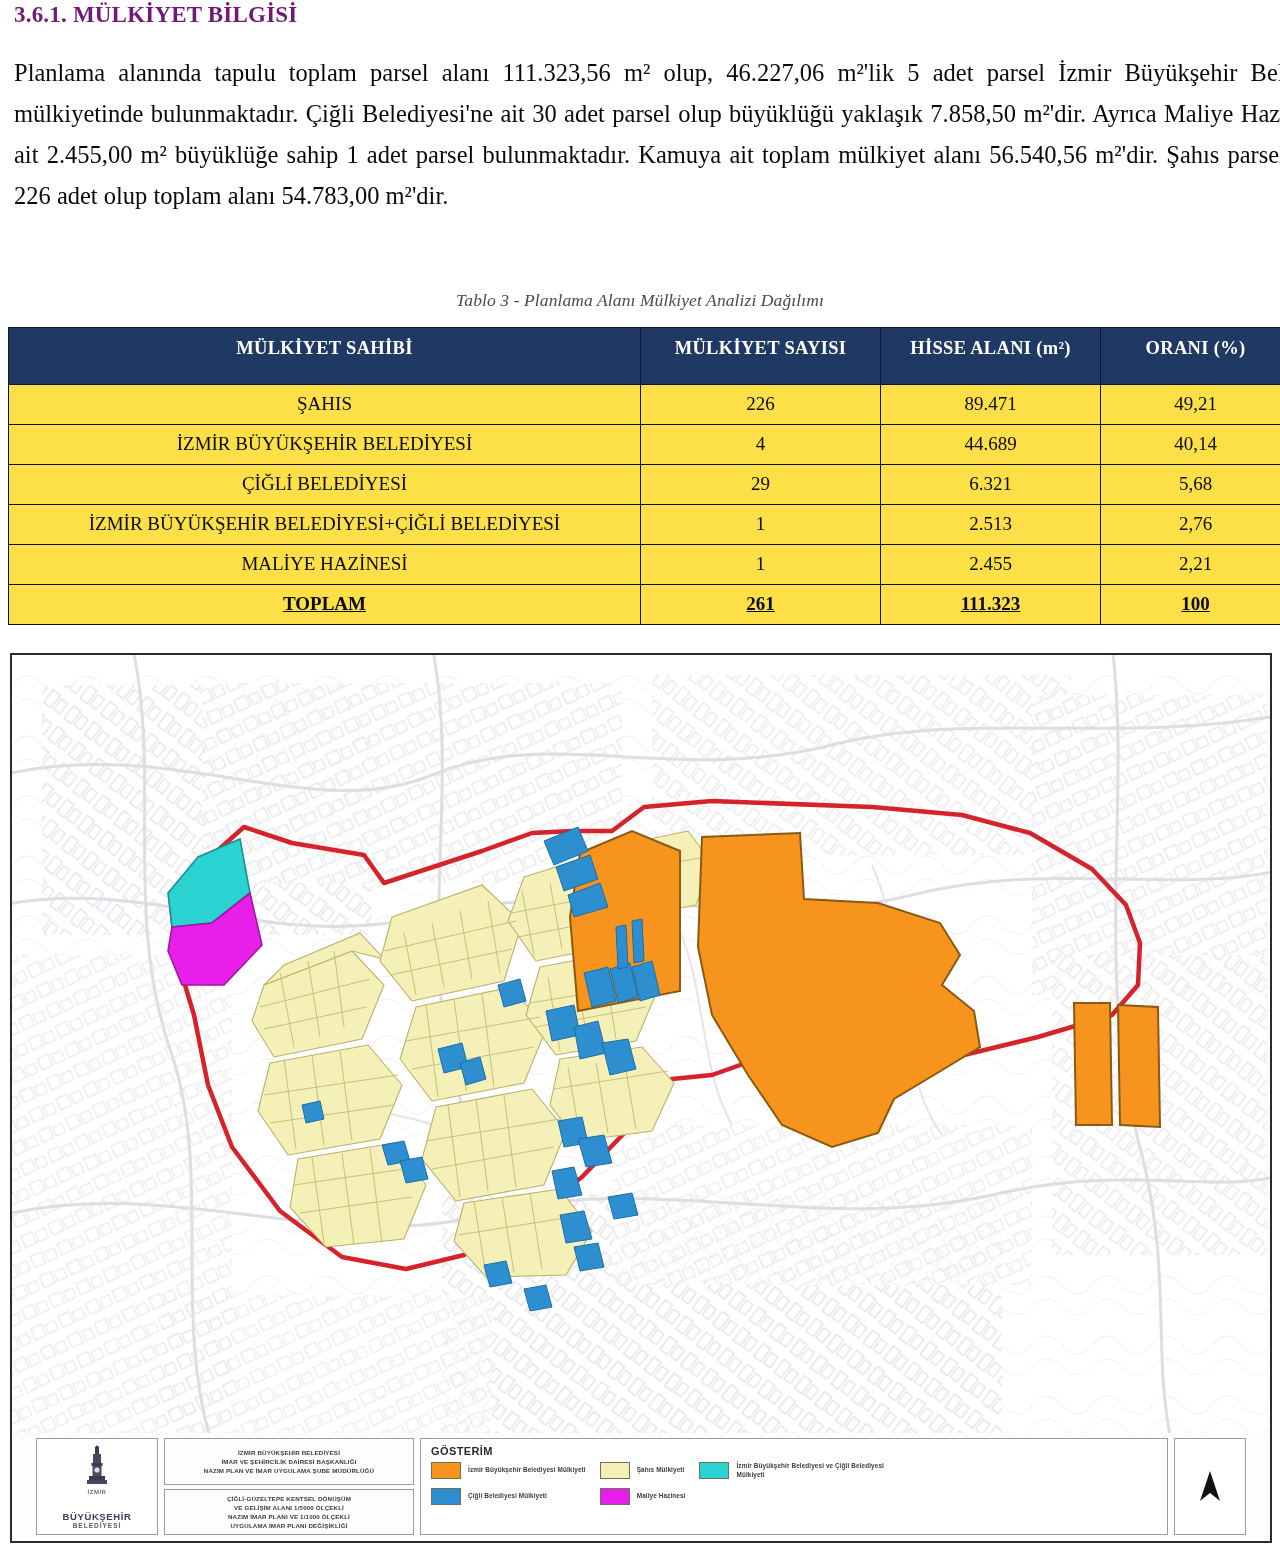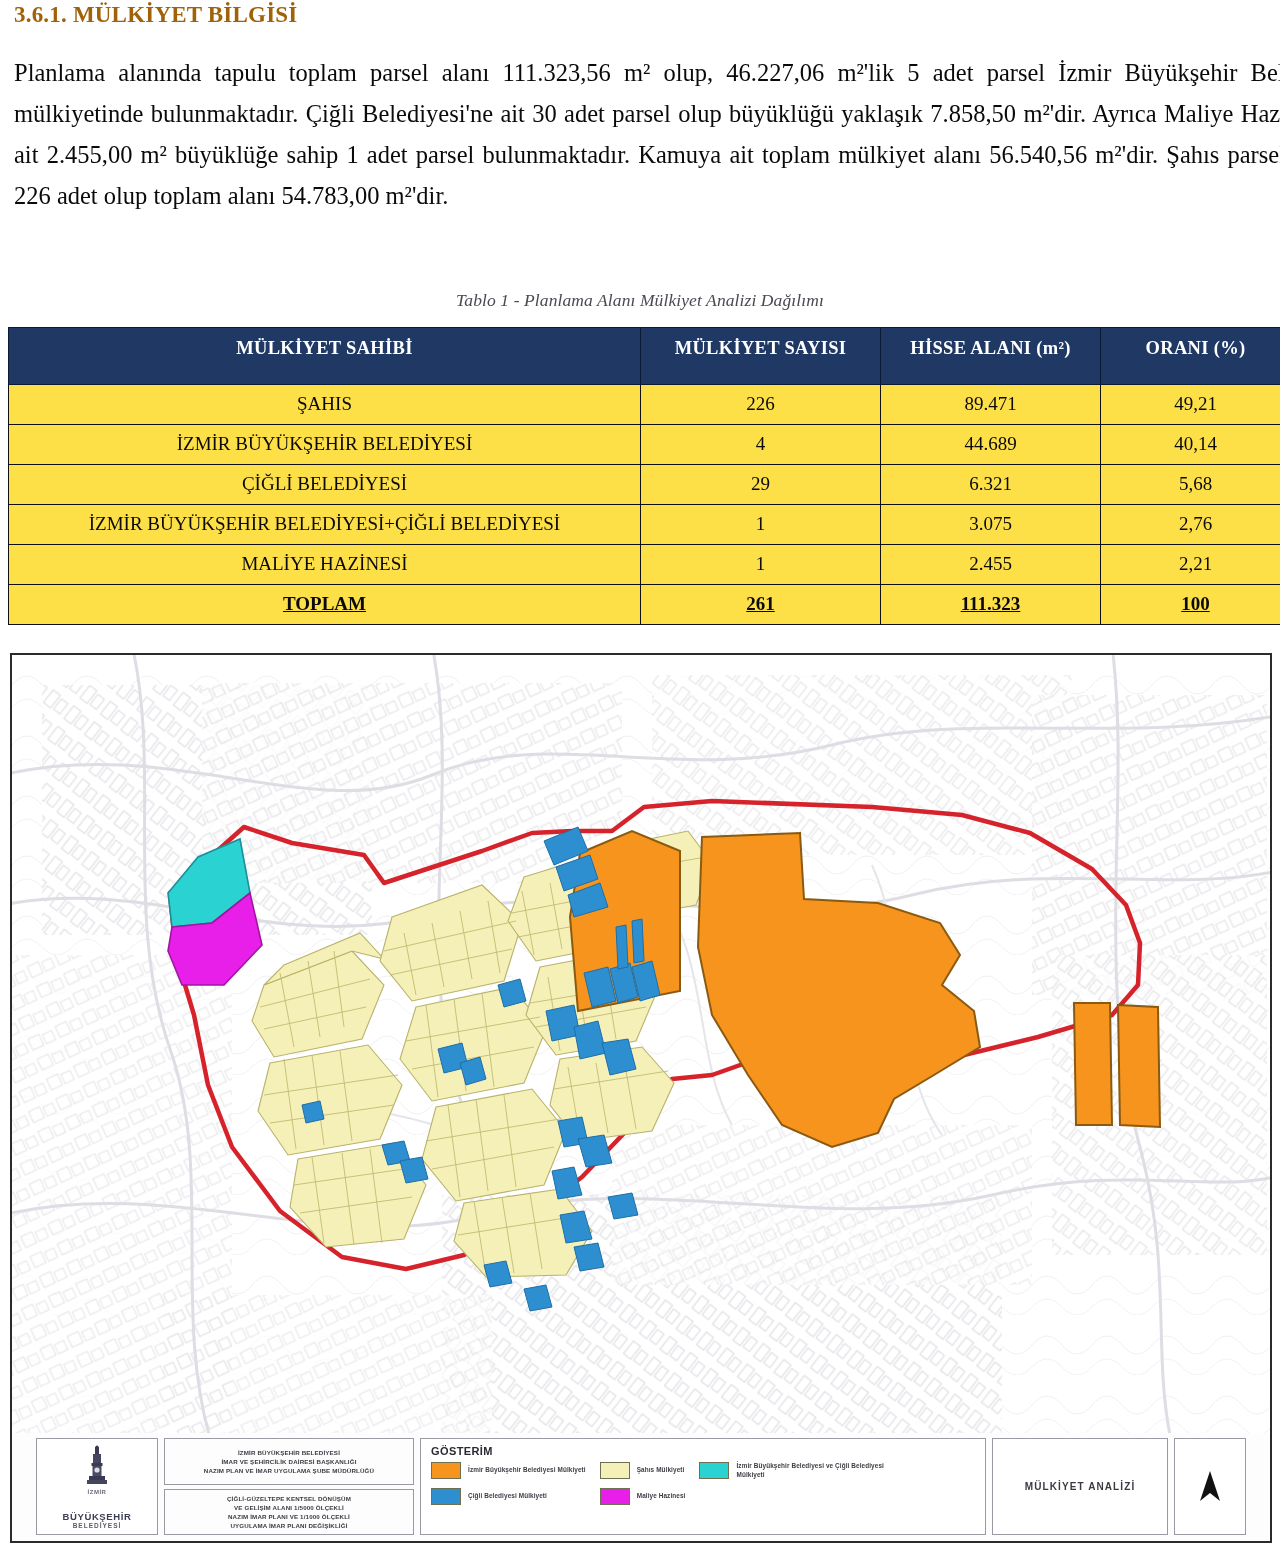--- a/index.html
+++ b/index.html
@@ -18,21 +18,21 @@
   }
 
   
   .section-heading {
     position: absolute;
     left: 14px;
     top: 2px;
     font-size: 23px;
     font-weight: 700;
     letter-spacing: 0.2px;
-    color: #a16207;
+    color: #701a75;
     white-space: nowrap;
   }
 
   
   .body-paragraph {
     position: absolute;
     left: 14px;
     top: 52px;
     width: 1340px;          
     font-size: 24.5px;
@@ -248,21 +248,21 @@
     filter: blur(0.3px);
   }
 </style>
 </head>
 <body>
 
 <div class="section-heading">3.6.1. MÜLKİYET BİLGİSİ</div>
 
 <div class="body-paragraph">Planlama alanında tapulu toplam parsel alanı 111.323,56 m² olup, 46.227,06 m²'lik 5 adet parsel İzmir Büyükşehir Belediyesi mülkiyetinde bulunmaktadır. Çiğli Belediyesi'ne ait 30 adet parsel olup büyüklüğü yaklaşık 7.858,50 m²'dir. Ayrıca Maliye Hazinesi'ne ait 2.455,00 m² büyüklüğe sahip 1 adet parsel bulunmaktadır.  Kamuya ait toplam mülkiyet alanı 56.540,56 m²'dir.  Şahıs parselleri ise 226 adet olup toplam alanı 54.783,00 m²'dir.</div>
 
-<div class="table-caption">Tablo 1 - Planlama Alanı Mülkiyet Analizi Dağılımı</div>
+<div class="table-caption">Tablo 3 - Planlama Alanı Mülkiyet Analizi Dağılımı</div>
 
 <div class="table-wrap">
   <table class="ownership">
     <colgroup>
       <col class="c-owner">
         <col class="c-count">
         <col class="c-area">
         <col class="c-ratio">
     </colgroup>
     <thead>
@@ -288,21 +288,21 @@
       </tr>
       <tr>
         <td>ÇİĞLİ BELEDİYESİ</td>
         <td>29</td>
         <td>6.321</td>
         <td>5,68</td>
       </tr>
       <tr>
         <td>İZMİR BÜYÜKŞEHİR BELEDİYESİ+ÇİĞLİ BELEDİYESİ</td>
         <td>1</td>
-        <td>3.075</td>
+        <td>2.513</td>
         <td>2,76</td>
       </tr>
       <tr>
         <td>MALİYE HAZİNESİ</td>
         <td>1</td>
         <td>2.455</td>
         <td>2,21</td>
       </tr>
       <tr class="total-row">
         <td>TOPLAM</td>
@@ -536,23 +536,20 @@
         </div>
         <div class="legend-col">
           <div class="legend-item">
             <span class="legend-swatch" style="background:#2BD2D2"></span>
             <span class="legend-label">İzmir Büyükşehir Belediyesi ve Çiğli Belediyesi Mülkiyeti</span>
           </div>
         </div>
       </div>
     </div>
 
-    <div class="tb-cell tb-sheet">
-      <div class="sheet-title">MÜLKİYET ANALİZİ</div>
-    </div>
 
     <div class="tb-cell tb-north">
       <svg width="30" height="44" viewBox="0 0 30 44">
         <path d="M15,6 L25,36 L15,28 L5,36 Z" fill="#111111"></path>
       </svg>
     </div>
 
   </div>
 </div>
 

